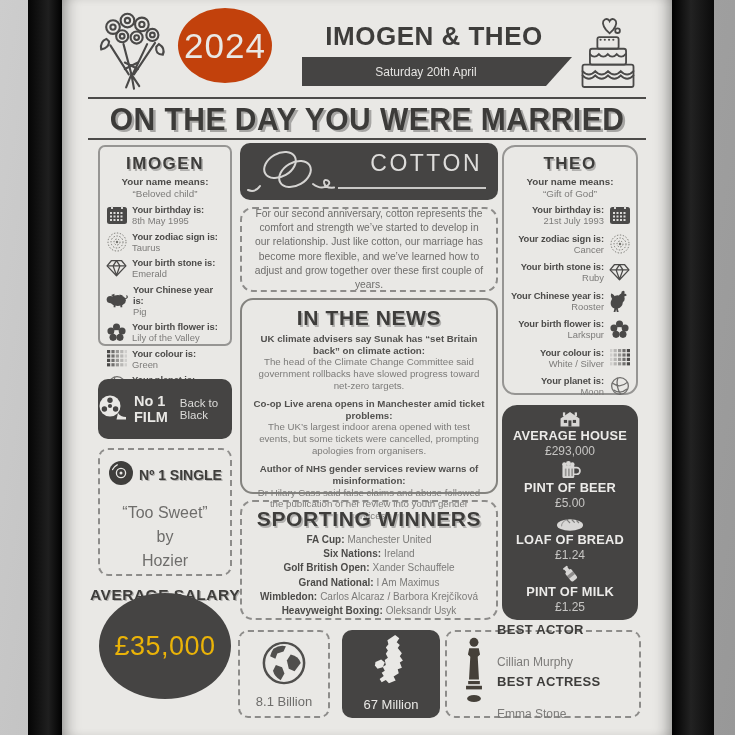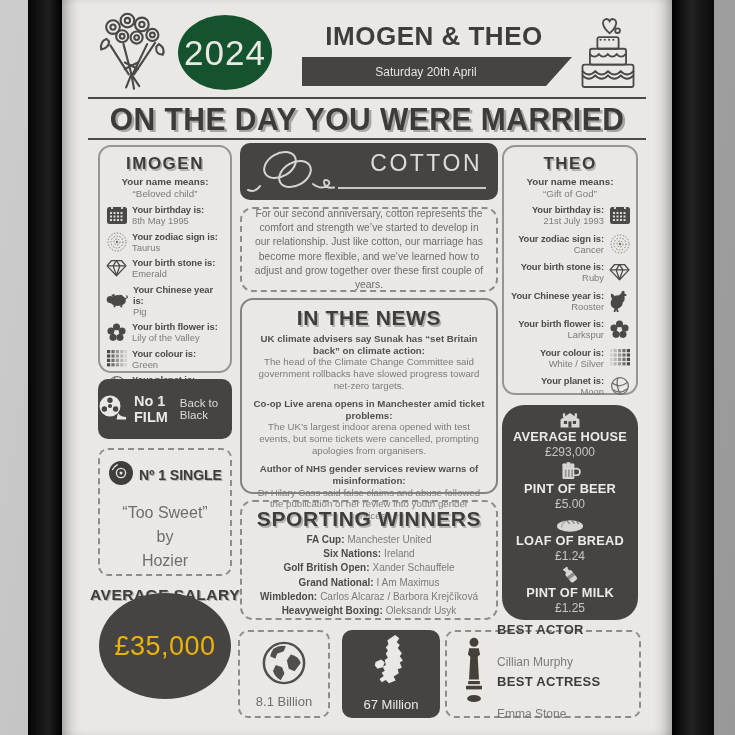--- a/index.html
+++ b/index.html
@@ -9,22 +9,22 @@
          background:linear-gradient(100deg,#cdcdcd 0%,#bcbcbc 35%,#a2a2a2 75%,#989898 100%);}
   .frame-bar{position:absolute;top:0;bottom:0;}
   .frame-left{left:28px;width:34px;background:linear-gradient(to right,#050505,#1f1f1f 60%,#000);}
   .frame-right{left:672px;width:42px;background:linear-gradient(to right,#000,#222 45%,#0b0b0b);}
   .print{position:absolute;left:62px;top:0;width:610px;height:735px;background:#e9e8e5;
          box-shadow:inset 14px 0 16px -12px rgba(0,0,0,.45), inset -14px 0 16px -12px rgba(0,0,0,.45);}
 
   
   .hdr{position:absolute;left:0;top:0;right:0;height:96px;}
   .bouquet{position:absolute;left:32px;top:10px;}
-  .year-oval{position:absolute;left:116px;top:15px;width:94px;height:75px;border-radius:50%;
-             background:#14532d;display:flex;align-items:center;justify-content:center;
+  .year-oval{position:absolute;left:116px;top:8px;width:94px;height:75px;border-radius:50%;
+             background:#c2410c;display:flex;align-items:center;justify-content:center;
              color:#e9e8e5;font-size:35px;letter-spacing:1px;}
   .couple{position:absolute;left:236px;top:21px;width:272px;text-align:center;
           font-weight:bold;font-size:26px;color:#3e3d3b;letter-spacing:.5px;}
   .banner{position:absolute;left:240px;top:57px;width:270px;height:29px;background:#454443;
           clip-path:polygon(0 0,100% 0,calc(100% - 26px) 100%,0 100%);
           display:flex;align-items:center;justify-content:center;padding-right:22px;box-sizing:border-box;
           color:#e5e4e2;font-size:12px;}
   .cake{position:absolute;left:512px;top:14px;}
 
   
@@ -71,42 +71,42 @@
   .news-item b{font-size:9.7px;color:#52514f;line-height:1.2;display:block;}
   .news-item i{font-style:normal;font-size:9.7px;color:#7c7b79;line-height:1.2;display:block;}
 
   
   .sport{left:178px;top:500px;width:258px;height:120px;padding:3px 6px;}
   .sport .sec-title{font-size:21px;margin:2px 0 2px 0;}
   .sport-row{text-align:center;font-size:10px;line-height:1.42;color:#7c7b79;white-space:nowrap;}
   .sport-row b{color:#4c4b49;margin-right:3px;}
 
   
-  .imogen{left:36px;top:145px;width:134px;height:228px;}
+  .imogen{left:36px;top:145px;width:134px;height:201px;border-radius:7px;}
   .film{left:36px;top:379px;width:134px;height:60px;border-radius:10px;
         display:flex;align-items:center;justify-content:center;gap:3px;}
   .film-top{display:flex;align-items:center;gap:6px;color:#e9e8e5;font-weight:bold;font-size:14.5px;}
   .film-sub{color:#dddcda;font-size:11.5px;}
   .single{left:36px;top:448px;width:134px;height:128px;border-radius:10px;
           display:flex;flex-direction:column;align-items:center;padding-top:10px;}
   .single-top{display:flex;align-items:center;gap:5px;font-weight:bold;font-size:14px;color:#3e3d3b;
               text-shadow:1.2px 1.2px 0 #b2b1af;}
   .single-lines{margin-top:12px;text-align:center;font-size:16px;color:#6e6d6b;line-height:1.5;}
   .salary-label{position:absolute;left:24px;top:586px;width:158px;text-align:center;
                 font-weight:bold;font-size:15.5px;color:#3e3d3b;letter-spacing:.5px;
                 text-shadow:1.3px 1.3px 0 #b2b1af;}
   .salary-oval{left:37px;top:593px;width:132px;height:106px;border-radius:50%;
                display:flex;align-items:center;justify-content:center;
                color:#eab308;font-size:27px;letter-spacing:.5px;}
 
   
   .theo{left:440px;top:145px;width:136px;height:250px;}
   .theo .fact{margin-bottom:6.5px;}
-  .prices{left:440px;top:405px;width:136px;height:215px;border-radius:22px;
-          display:flex;flex-direction:column;align-items:center;padding:4px 0;}
+  .prices{left:440px;top:405px;width:136px;height:215px;border-radius:15px;
+          display:flex;flex-direction:column;align-items:center;justify-content:center;padding:4px 0;}
   .price-group{text-align:center;margin:2.5px 0;}
   .price-group .picon{height:16px;display:flex;justify-content:center;align-items:flex-end;margin-bottom:1px;}
   .price-group b{display:block;color:#eceben;color:#ecebe9;font-size:12.8px;letter-spacing:.2px;}
   .price-group i{display:block;font-style:normal;color:#c7c6c4;font-size:12px;margin-top:1px;}
 
   
   .globe-box{left:176px;top:630px;width:92px;height:88px;border-radius:10px;
              display:flex;flex-direction:column;align-items:center;justify-content:center;gap:4px;}
   .globe-cap{font-size:13px;color:#6e6d6b;}
   .uk-box{left:280px;top:630px;width:98px;height:88px;border-radius:10px;

